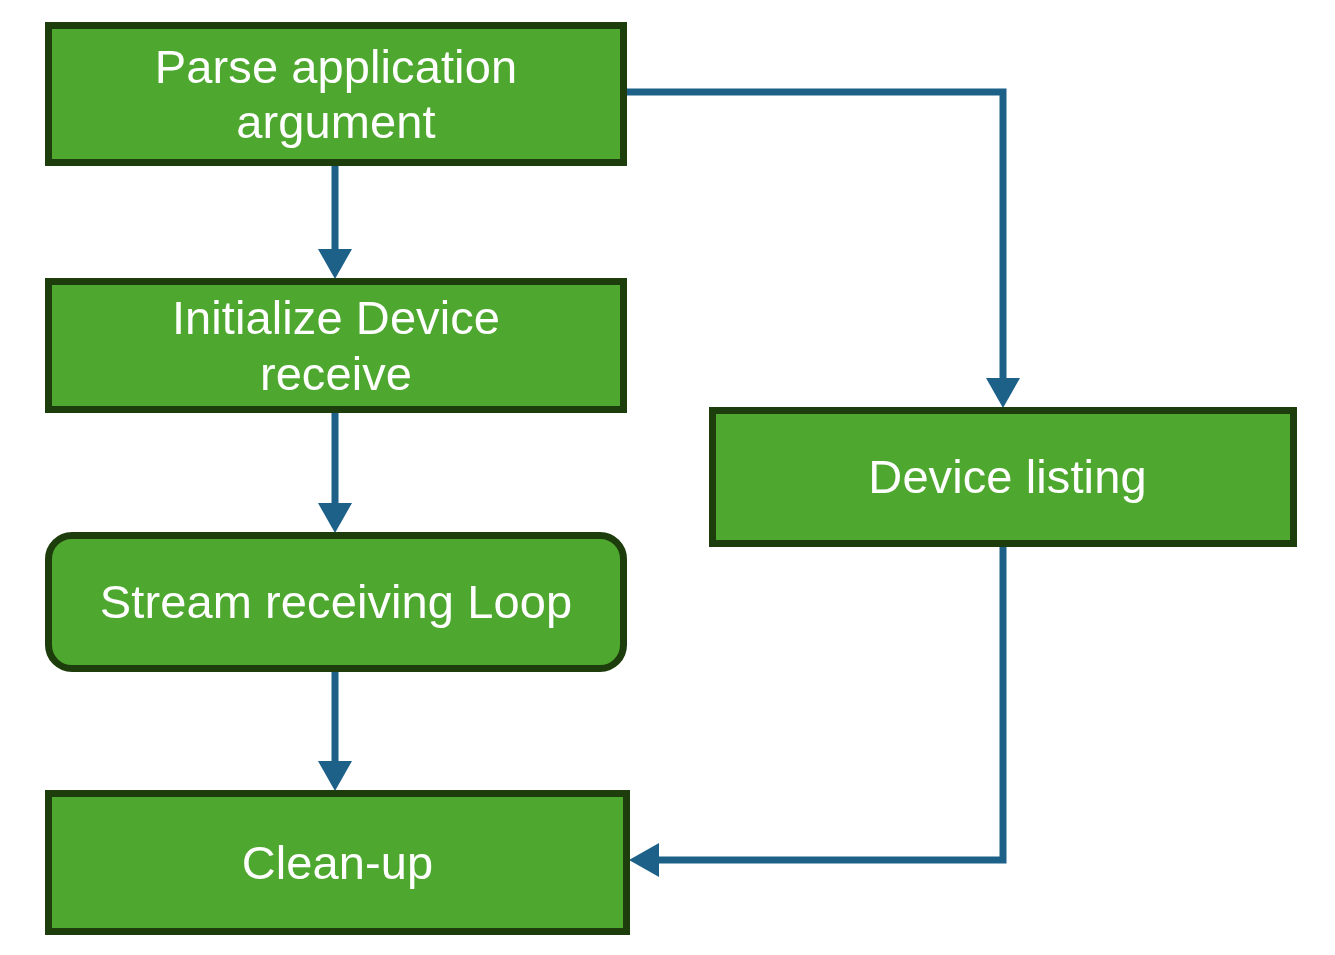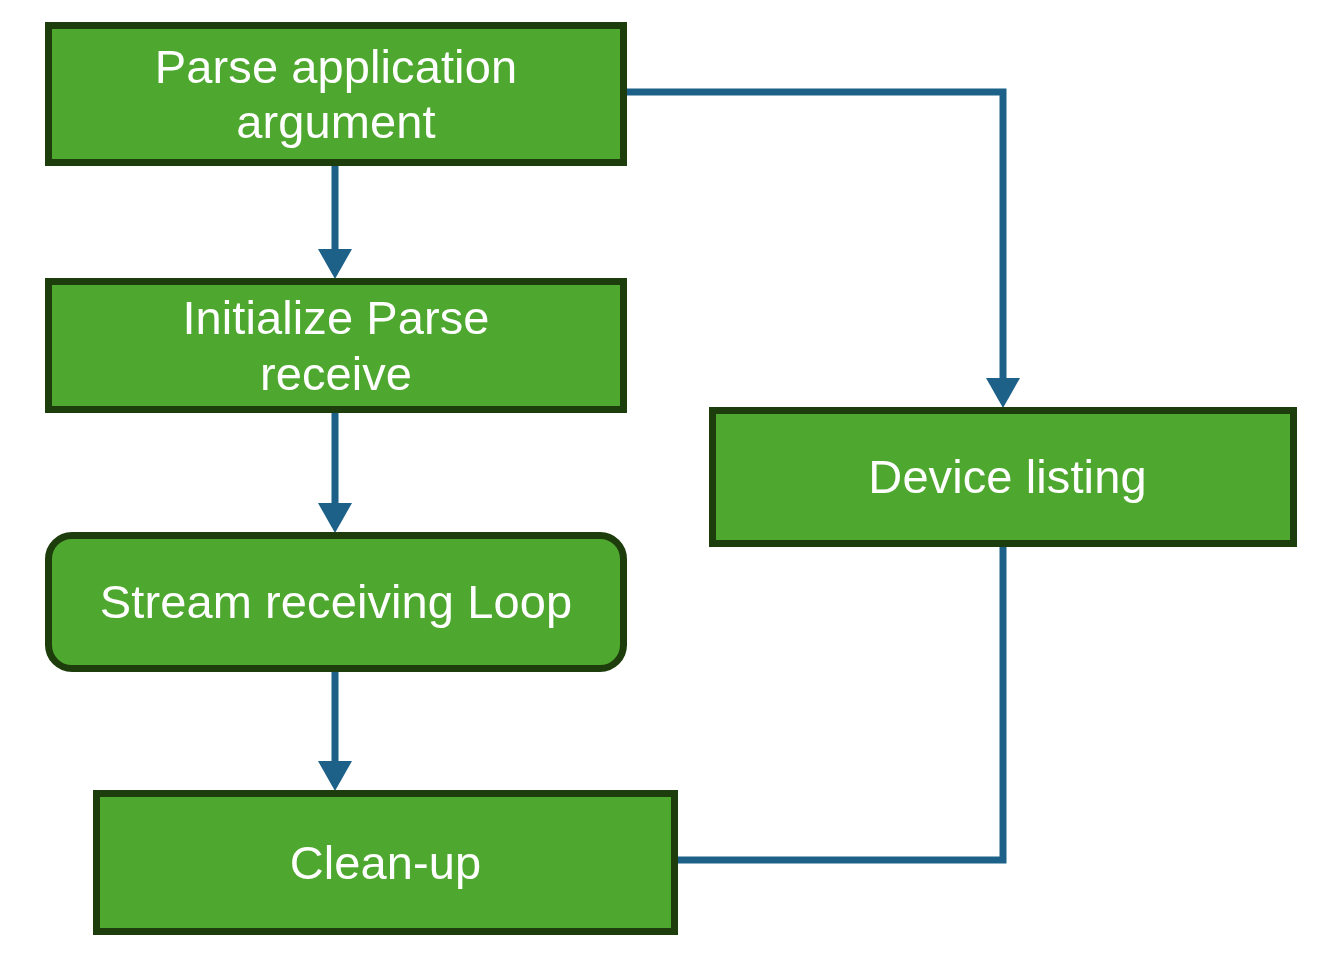--- a/index.html
+++ b/index.html
@@ -47,21 +47,20 @@
     font-size: 47px;
   }
   #node-stream-receiving-loop {
     left: 45px;  top: 532px; width: 582px;  height: 140px;
     font-size: 47px;
     border-radius: 27px;
   }
   #node-clean-up {
     left: 45px;  top: 790px; width: 585px;  height: 145px;
     font-size: 47px;
-    margin-left: 48px;
   }
   #node-device-listing {
     left: 709px; top: 407px; width: 588px;  height: 140px;
     font-size: 47px;
     padding-left: 9px;
   }
   .connector-svg {
     position: absolute;
     left: 0;
     top: 0;
@@ -111,21 +110,21 @@
       <polygon class="conn-head" points="629,860 659,843 659,877"></polygon>
     </g>
   </svg>
 
   <div class="flow-node" id="node-parse-application-argument">
     <span class="node-label">Parse application
 argument</span>
   </div>
 
   <div class="flow-node" id="node-initialize-stream-receive">
-    <span class="node-label">Initialize Parse
+    <span class="node-label">Initialize Device
 receive</span>
   </div>
 
   <div class="flow-node" id="node-stream-receiving-loop">
     <span class="node-label">Stream receiving Loop</span>
   </div>
 
   <div class="flow-node" id="node-clean-up">
     <span class="node-label">Clean-up</span>
   </div>

